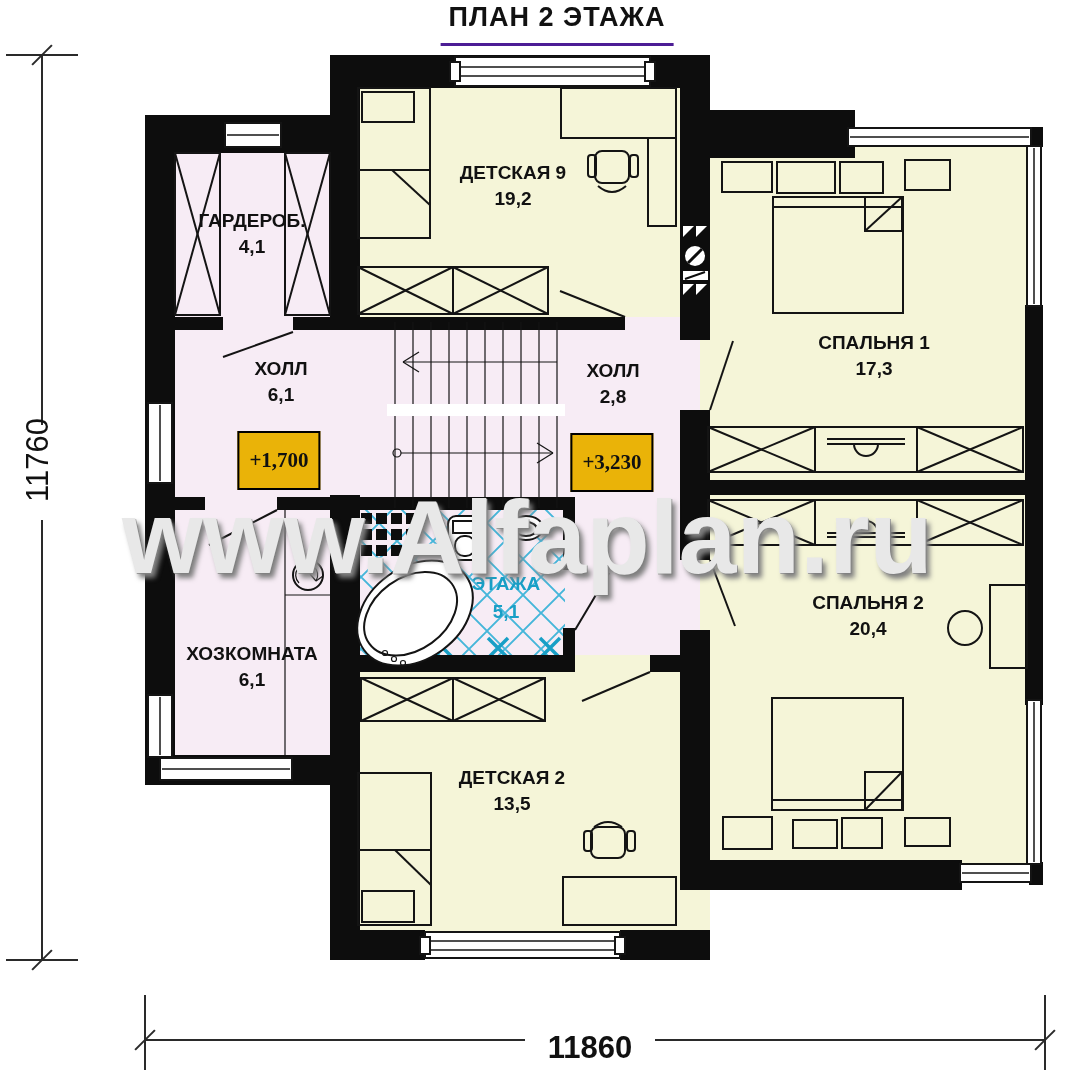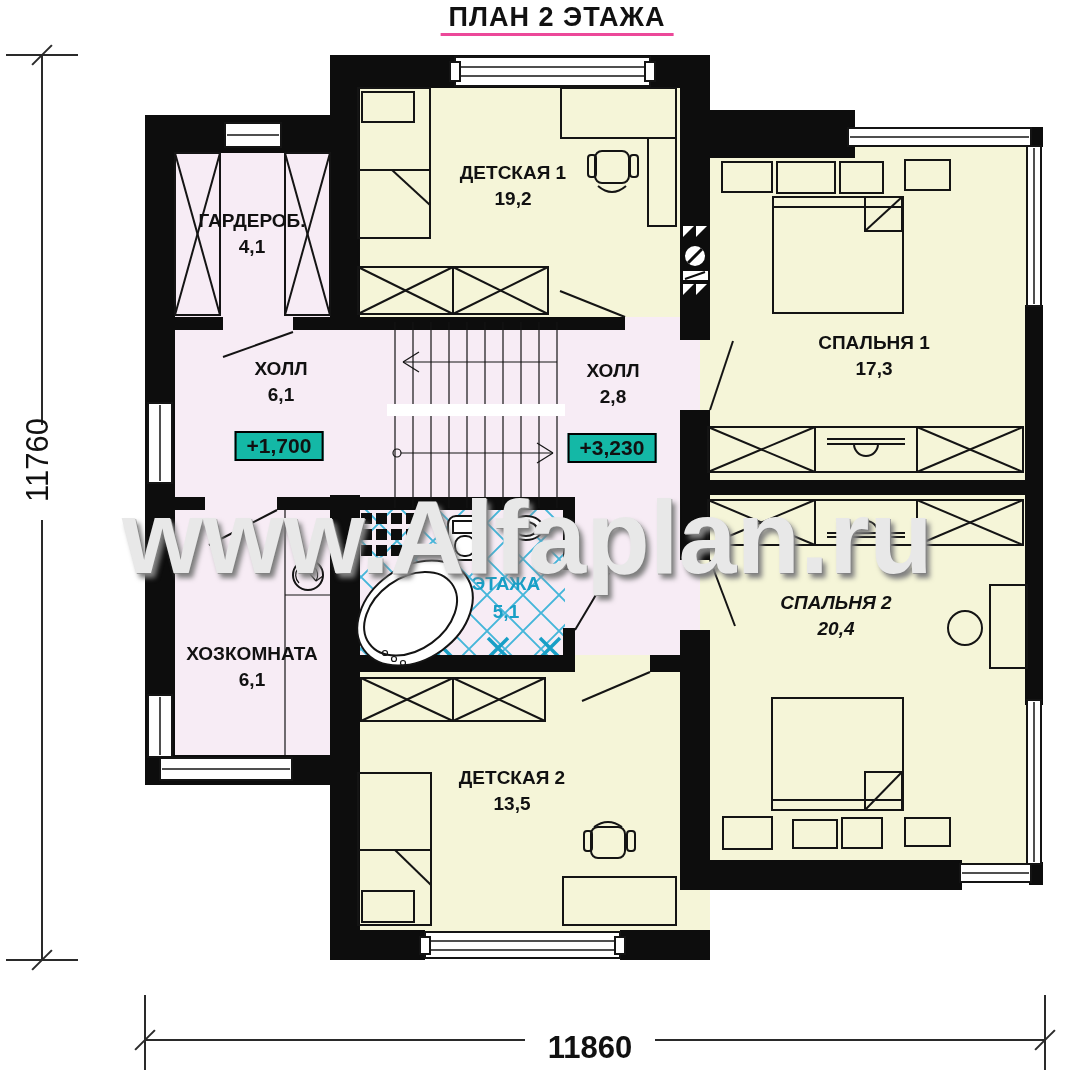--- a/index.html
+++ b/index.html
@@ -3,33 +3,33 @@
 <meta charset="utf-8">
 <style>
   html,body{margin:0;padding:0;}
   body{
     width:1080px;height:1080px;position:relative;background:#fff;overflow:hidden;
     font-family:"Liberation Sans", sans-serif;color:#111;
   }
   .plan-title{
     position:absolute;left:557px;top:2px;transform:translateX(-50%);
     font-size:27px;font-weight:bold;letter-spacing:1px;white-space:nowrap;
-    border-bottom:3px solid #ec4899;padding:0 8px 0 8px;
+    border-bottom:3px solid #4c1d95;padding:0 8px 10px 8px;
   }
   svg#plan{position:absolute;left:145px;top:55px;}
   .room-label{
     position:absolute;transform:translateX(-50%);text-align:center;
     font-weight:bold;font-size:19px;line-height:1.35;white-space:nowrap;
   }
   .room-label .area{font-weight:bold;}
   .room-label.cyan{color:var(--accent_cyan,#189fc6);}
   .level-box{
     position:absolute;transform:translateX(-50%);
-    border:2px solid #000;background:#14b8a6;font-size:21px;font-weight:bold;
-    padding:1px 10px;white-space:nowrap;
+    border:2px solid #000;background:#eab308;font-size:21px;font-weight:bold;
+    padding:15px 10px;white-space:nowrap;font-family:Liberation Serif, serif;
   }
   .watermark{
     position:absolute;left:122px;top:478px;font-size:104px;font-weight:bold;
     color:var(--watermark_gray,#e8e8e8);white-space:nowrap;letter-spacing:0px;
     text-shadow:4px 5px 5px #7f7f7f, 1px 1px 0 #a8a8a8;
   }
   .dim-vline{position:absolute;width:0;border-left:2px solid var(--dim_line,#2a2a2a);}
   .dim-hline{position:absolute;height:0;border-top:2px solid var(--dim_line,#2a2a2a);}
   .dim-tick{position:absolute;width:28px;height:0;border-top:2px solid var(--dim_line,#2a2a2a);transform:rotate(-45deg);}
   .dim-label{position:absolute;font-size:31px;color:#111;text-align:center;}
@@ -324,42 +324,42 @@
       <line class="furn" x1="565" y1="355" x2="588" y2="286"></line>
       <line class="furn" x1="132" y1="455" x2="64" y2="490"></line>
       <line class="furn" x1="505" y1="617" x2="437" y2="646"></line>
       <line class="furn" x1="430" y1="575" x2="464" y2="518"></line>
       <line class="furn" x1="565" y1="505" x2="590" y2="571"></line>
     </g>
   </g>
 </svg>
 
 <div class="room-label" style="left:513px;top:160px;">
-  <div>ДЕТСКАЯ 1</div>
+  <div>ДЕТСКАЯ 9</div>
   <div class="area">19,2</div>
 </div>
 <div class="room-label" style="left:252px;top:208px;">
   <div>ГАРДЕРОБ.</div>
   <div class="area">4,1</div>
 </div>
 <div class="room-label" style="left:281px;top:356px;">
   <div>ХОЛЛ</div>
   <div class="area">6,1</div>
 </div>
 <div class="level-box" style="left:279px;top:431px;">+1,700</div>
 <div class="room-label" style="left:613px;top:358px;">
   <div>ХОЛЛ</div>
   <div class="area">2,8</div>
 </div>
 <div class="level-box" style="left:612px;top:433px;">+3,230</div>
 <div class="room-label" style="left:874px;top:330px;">
   <div>СПАЛЬНЯ 1</div>
   <div class="area">17,3</div>
 </div>
-<div class="room-label" style="left:836px;top:590px;font-style:italic;">
+<div class="room-label" style="left:868px;top:590px;">
   <div>СПАЛЬНЯ 2</div>
   <div class="area">20,4</div>
 </div>
 <div class="room-label" style="left:252px;top:620px;margin-top:21px;">
   <div>ХОЗКОМНАТА</div>
   <div class="area">6,1</div>
 </div>
 <div class="room-label cyan" style="left:506px;top:571px;">
   <div>ЭТАЖА</div>
   <div class="area" style="margin-top:2px;">5,1</div>

